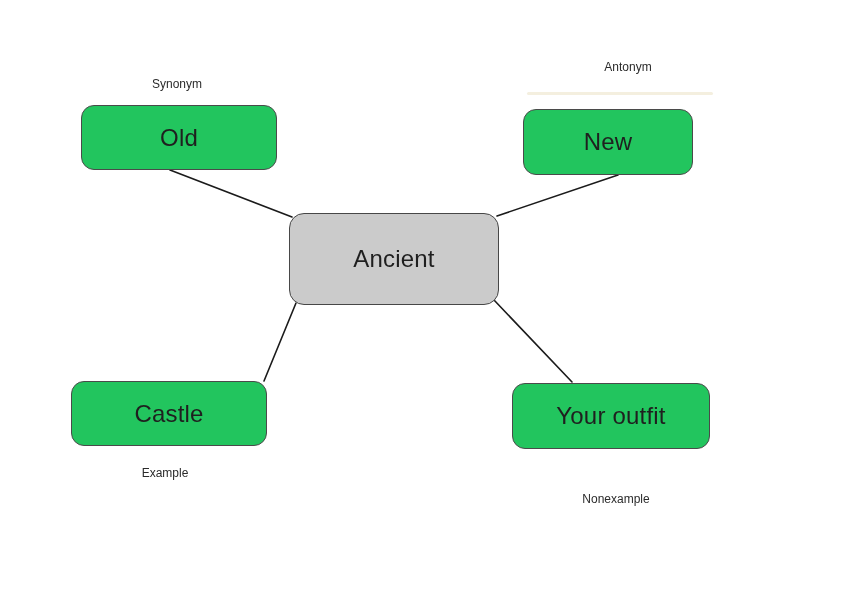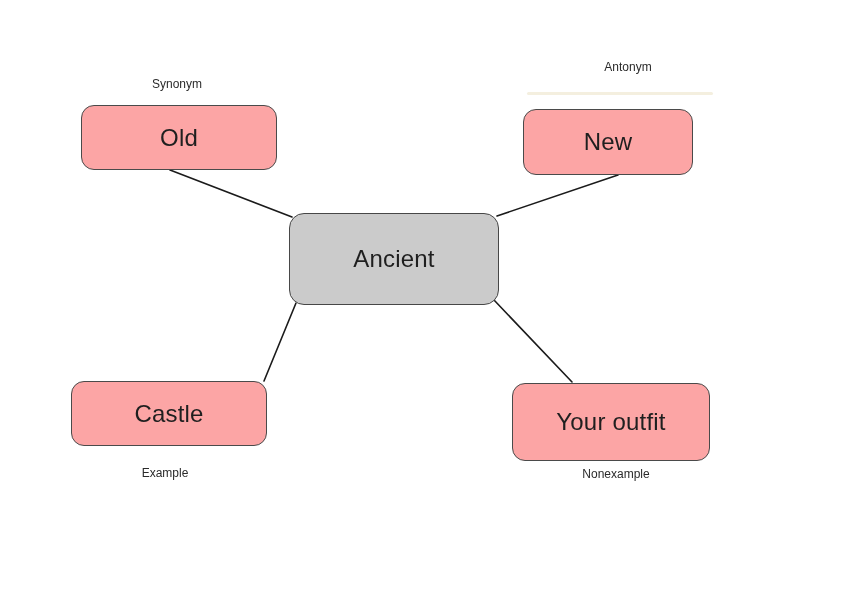--- a/index.html
+++ b/index.html
@@ -29,43 +29,43 @@
     align-items: center;
     justify-content: center;
     box-sizing: border-box;
     border: 1.4px solid #4a4a4a;
     border-radius: 13px;
     font-size: 24px;
     color: #1f1f1f;
     letter-spacing: 0.2px;
     cursor: default;
   }
-  .node-peach { background: #fca5a5; }
+  .node-peach { background: #22c55e; }
   .node-center {
     background: #cbcbcb;
     border-color: #474747;
     border-radius: 15px;
   }
   #node-old     { left: 81px;  top: 105px; width: 196px; height: 65px; }
   #node-new     { left: 523px; top: 109px; width: 170px; height: 66px; }
   #node-center  { left: 289px; top: 213px; width: 210px; height: 92px; }
   #node-castle  { left: 71px;  top: 381px; width: 196px; height: 65px; }
-  #node-outfit  { left: 512px; top: 383px; width: 198px; height: 78px; justify-content: center; }
+  #node-outfit  { left: 512px; top: 383px; width: 198px; height: 66px; justify-content: center; }
 
   .cat-label {
     position: absolute;
     transform: translateX(-50%);
     font-size: 12px;
     color: #2b2b2b;
     white-space: nowrap;
   }
   #label-synonym    { left: 177px; top: 77px; }
   #label-antonym    { left: 628px; top: 60px; }
   #label-example    { left: 165px; top: 466px; text-align: center; }
-  #label-nonexample { left: 616px; top: 467px; }
+  #label-nonexample { left: 616px; top: 492px; }
 
   .faint-artifact {
     position: absolute;
     left: 527px;
     top: 92px;
     width: 186px;
     height: 3px;
     background: #f4efdf;
     border-radius: 2px;
   }

